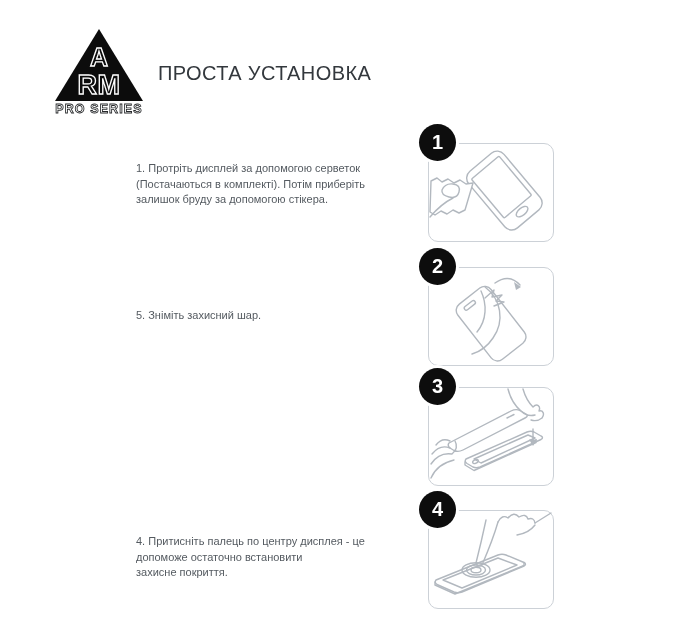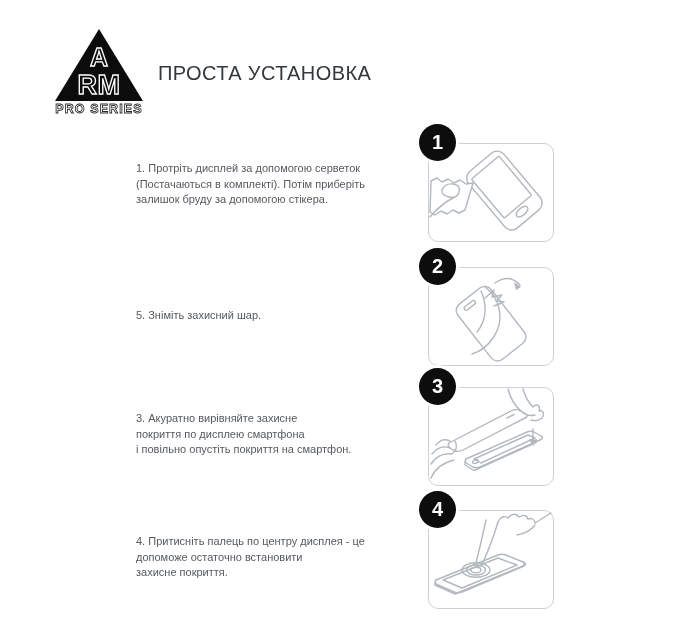--- a/index.html
+++ b/index.html
@@ -66,23 +66,20 @@
     <text class="logo-letter rm" x="45" y="66">RM</text>
     <text class="logo-series" x="45" y="85">PRO SERIES</text>
   </svg>
 
   <div class="title">ПРОСТА УСТАНОВКА</div>
 
   <div class="step-text" style="top:161px">1. Протріть дисплей за допомогою серветок
 (Постачаються в комплекті). Потім приберіть
 залишок бруду за допомогою стікера.</div>
   <div class="step-text" style="top:308px">5. Зніміть захисний шар.</div>
-  <div class="step-text" style="top:411px">3. Акуратно вирівняйте захисне
-покриття по дисплею смартфона
-і повільно опустіть покриття на смартфон.</div>
   <div class="step-text" style="top:534px">4. Притисніть палець по центру дисплея - це
 допоможе остаточно встановити
 захисне покриття.</div>
 
   <div class="figure" style="top:143px">
     <div class="badge">1</div>
     <svg viewBox="0 0 124 97">
       <g class="line">
         <g transform="translate(34,33) rotate(-40)">
           <rect x="0" y="0" width="46" height="74" rx="9"></rect>

